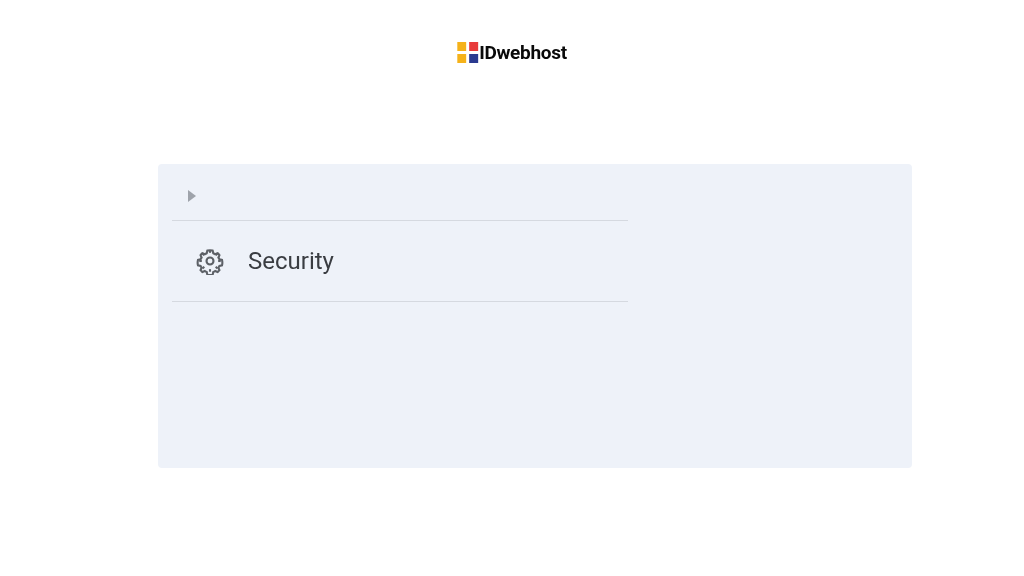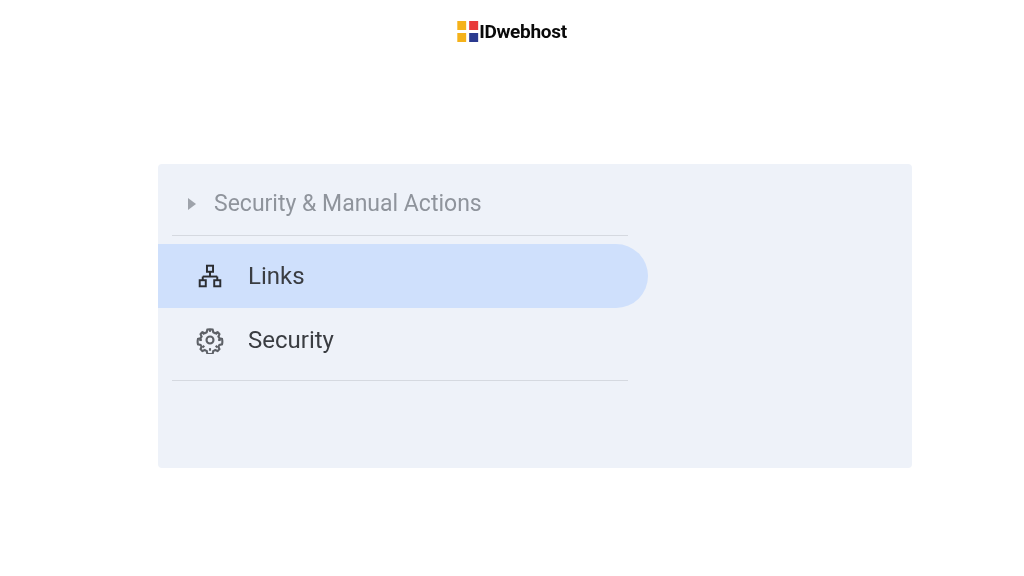--- a/index.html
+++ b/index.html
@@ -9,21 +9,21 @@
     }
     body {
       width: 1024px;
       height: 576px;
       background: #ffffff;
       font-family: -apple-system, BlinkMacSystemFont, "Segoe UI", Roboto, Arial, sans-serif;
       position: relative;
     }
     .logo-container {
       position: absolute;
-      top: 20px;
+      top: 41px;
       left: 50%;
       transform: translateX(-50%);
       display: flex;
       align-items: center;
     }
     .logo-mark {
       display: flex;
       flex-direction: column;
       gap: 2px;
     }
@@ -112,38 +112,23 @@
       <rect x="0" y="12" width="9" height="9" fill="#f5b21a"></rect>
       <rect x="12" y="12" width="9" height="9" fill="#2a3a8f"></rect>
     </svg>
   </span>
   <span class="logo-text">IDwebhost</span>
 </div>
 
 <div class="sidebar-panel">
   <div class="section-header">
     <span class="caret"></span>
-    <span class="section-title">Security &amp; Manual Actions</span>
   </div>
   <div class="divider"></div>
 
-  <div class="nav-item active">
-    <span class="icon-wrap">
-      <svg width="26" height="26" viewBox="0 0 24 24" fill="none" stroke="#2b2d31" stroke-width="1.8">
-        <rect x="9.2" y="2.5" width="5.6" height="5.6" fill="none"></rect>
-        <rect x="2.5" y="15.9" width="5.6" height="5.6" fill="none"></rect>
-        <rect x="15.9" y="15.9" width="5.6" height="5.6" fill="none"></rect>
-        <line x1="12" y1="8.1" x2="12" y2="12.5"></line>
-        <line x1="5.3" y1="15.9" x2="5.3" y2="12.5"></line>
-        <line x1="18.7" y1="15.9" x2="18.7" y2="12.5"></line>
-        <line x1="5.3" y1="12.5" x2="18.7" y2="12.5"></line>
-      </svg>
-    </span>
-    <span class="nav-label">Links</span>
-  </div>
 
   <div class="nav-item">
     <span class="icon-wrap">
       <svg width="28" height="28" viewBox="0 0 24 24" fill="none" stroke="#5d6167" stroke-width="1.8">
         <circle cx="12" cy="12" r="3" fill="none"></circle>
         <path d="M12 2.8 L12 5"></path>
         <path d="M12 19 L12 21.2"></path>
         <path d="M21.2 12 L19 12"></path>
         <path d="M5 12 L2.8 12"></path>
         <path d="M18.5 5.5 L16.9 7.1"></path>

